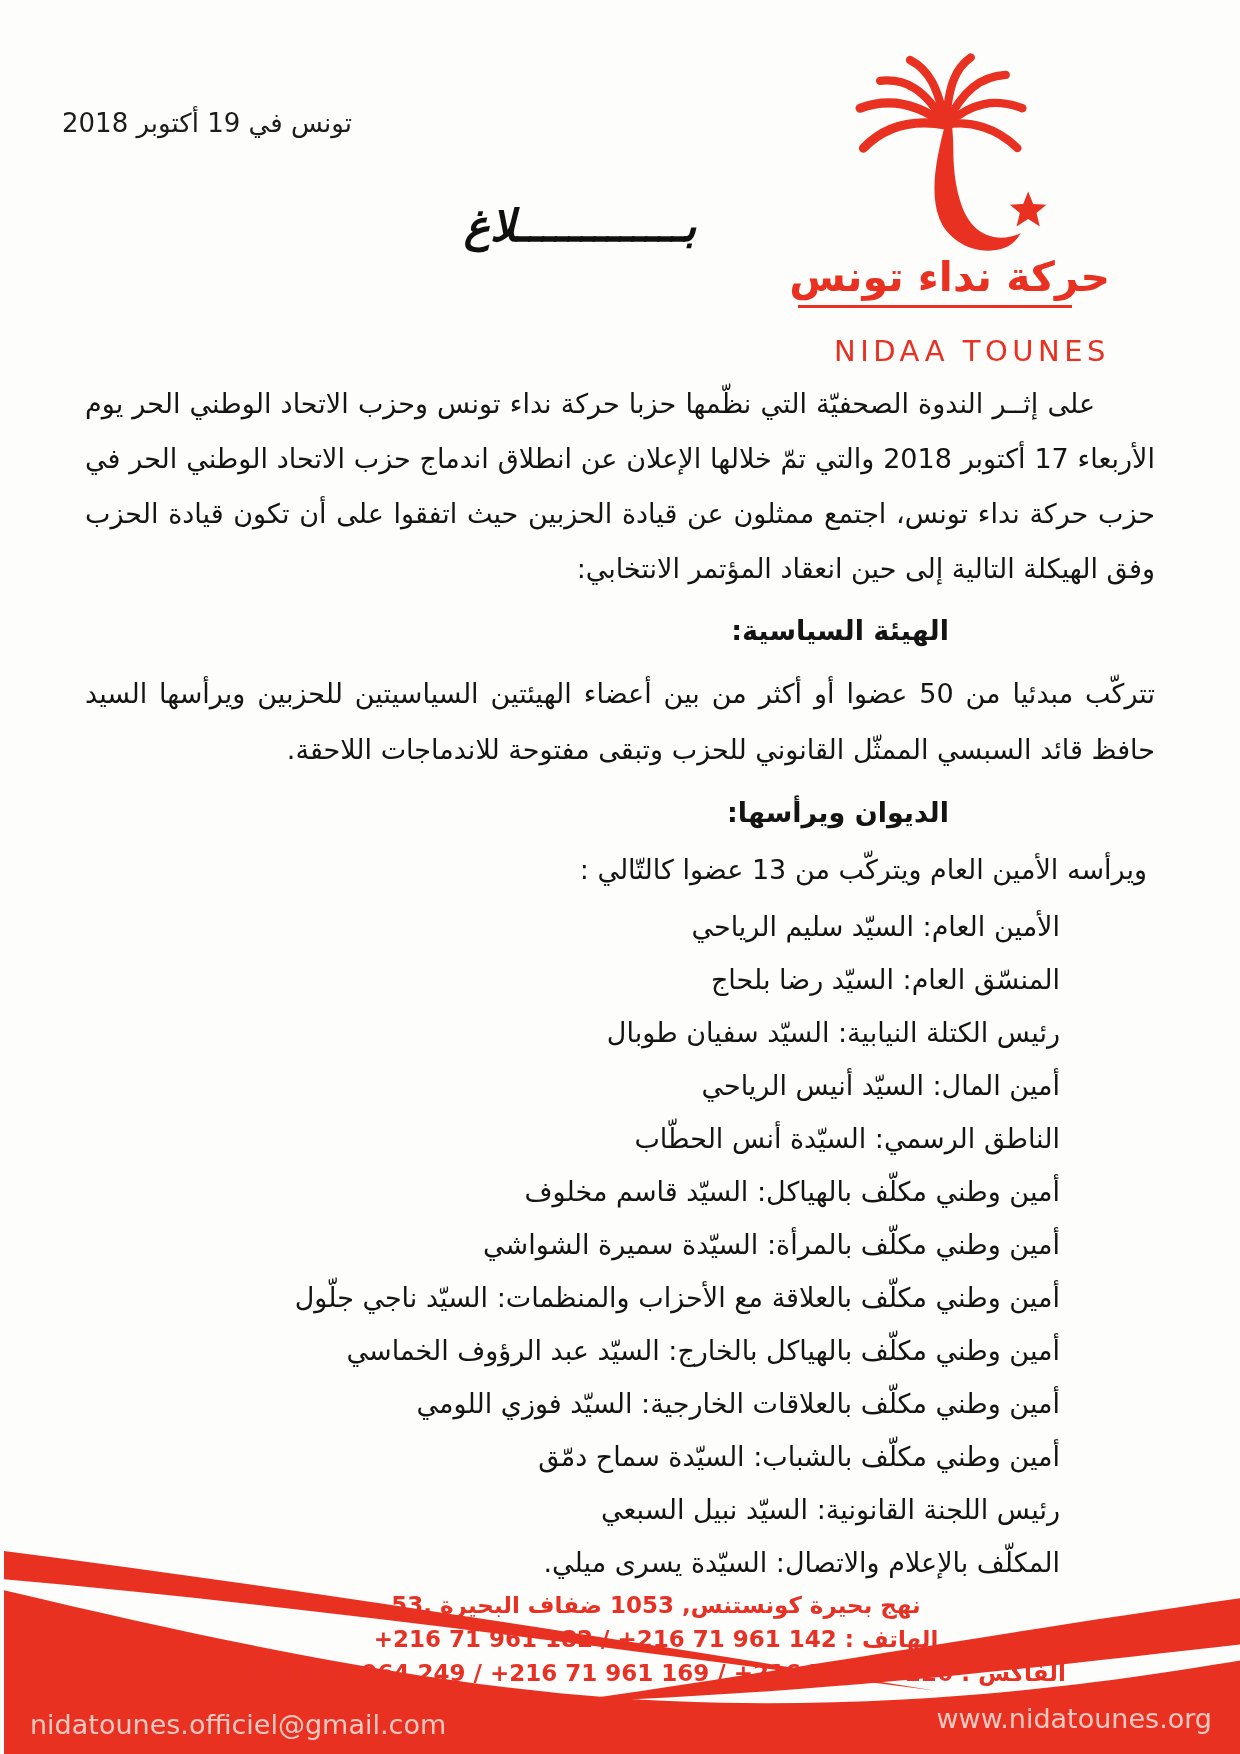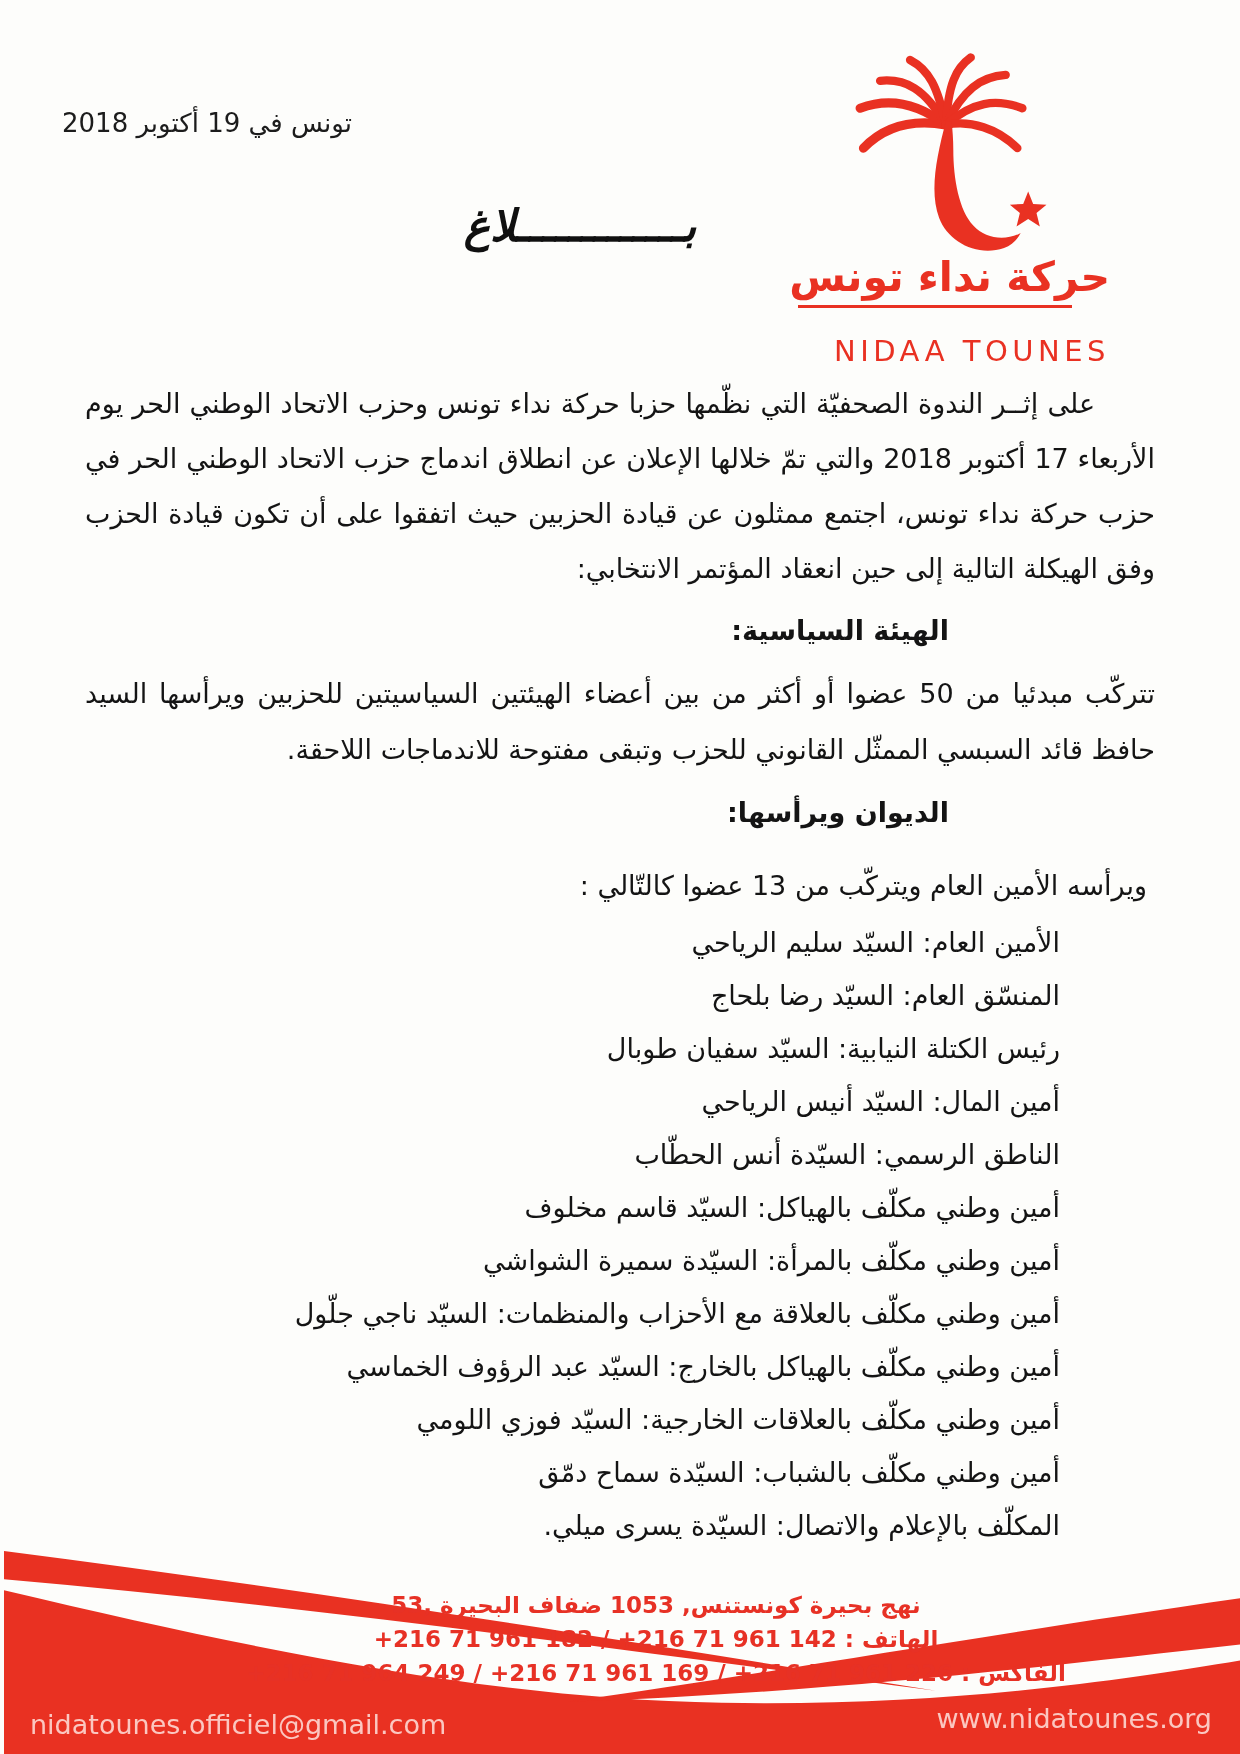--- a/index.html
+++ b/index.html
@@ -21,21 +21,21 @@
     position:absolute;top:200px;left:580px;transform:translateX(-50%);
     font-size:44px;font-weight:bold;white-space:nowrap;color:#101010;font-style:italic;
   }
   
   .content{position:absolute;top:366px;left:75px;right:75px;direction:rtl;font-size:27px;}
   .content p{margin:10px;}
   .p1{text-align:justify;line-height:55px;text-indent:60px;}
   .heading{font-weight:bold;padding-right:216px;line-height:50px;margin-top:10px;}
   .heading2{margin-top:8px;}
   .p2{text-align:justify;line-height:56px;margin-top:6px;}
-  .list-intro{padding-right:18px;line-height:48px;margin-top:24px;}
+  .list-intro{padding-right:18px;line-height:48px;margin-top:8px;}
   .members{margin-top:6px;}
   .member{line-height:53px;padding-right:105px;}
   
   .footer{position:absolute;left:4px;right:0;bottom:0;height:216px;}
   .footer-wave{position:absolute;inset:0;width:100%;height:100%;}
   .contact{
     position:absolute;top:50px;left:0;right:0;text-align:center;
     transform:translateX(34px);color:#e73125;font-size:23px;line-height:34px;font-weight:bold;
   }
   .contact .num{unicode-bidi:embed;}
@@ -82,20 +82,21 @@
         <div class="member">المنسّق العام: السيّد رضا بلحاج</div>
         <div class="member">رئيس الكتلة النيابية: السيّد سفيان طوبال</div>
         <div class="member">أمين المال: السيّد أنيس الرياحي</div>
         <div class="member">الناطق الرسمي: السيّدة أنس الحطّاب</div>
         <div class="member">أمين وطني مكلّف بالهياكل: السيّد قاسم مخلوف</div>
         <div class="member">أمين وطني مكلّف بالمرأة: السيّدة سميرة الشواشي</div>
         <div class="member">أمين وطني مكلّف بالعلاقة مع الأحزاب والمنظمات: السيّد ناجي جلّول</div>
         <div class="member">أمين وطني مكلّف بالهياكل بالخارج: السيّد عبد الرؤوف الخماسي</div>
         <div class="member">أمين وطني مكلّف بالعلاقات الخارجية: السيّد فوزي اللومي</div>
         <div class="member">أمين وطني مكلّف بالشباب: السيّدة سماح دمّق</div>
+        <div class="member">رئيس اللجنة القانونية: السيّد نبيل السبعي</div>
         <div class="member">المكلّف بالإعلام والاتصال: السيّدة يسرى ميلي.</div>
       </div>
   </div>
 
   <div class="footer">
     <svg class="footer-wave" viewBox="0 0 1240 215" preserveAspectRatio="none" aria-hidden="true">
       <path fill="#e93122" d="M0,52 C280,118 500,160 720,164 C940,168 1120,142 1240,122 L1240,215 L0,215 Z"></path>
       <path fill="#e93122" d="M0,13 C330,55 660,108 935,152 C650,116 330,70 0,41 Z"></path>
       <path fill="#e93122" d="M1240,60 C960,100 760,136 565,163 C830,154 1050,127 1240,106 Z"></path>
     </svg>

